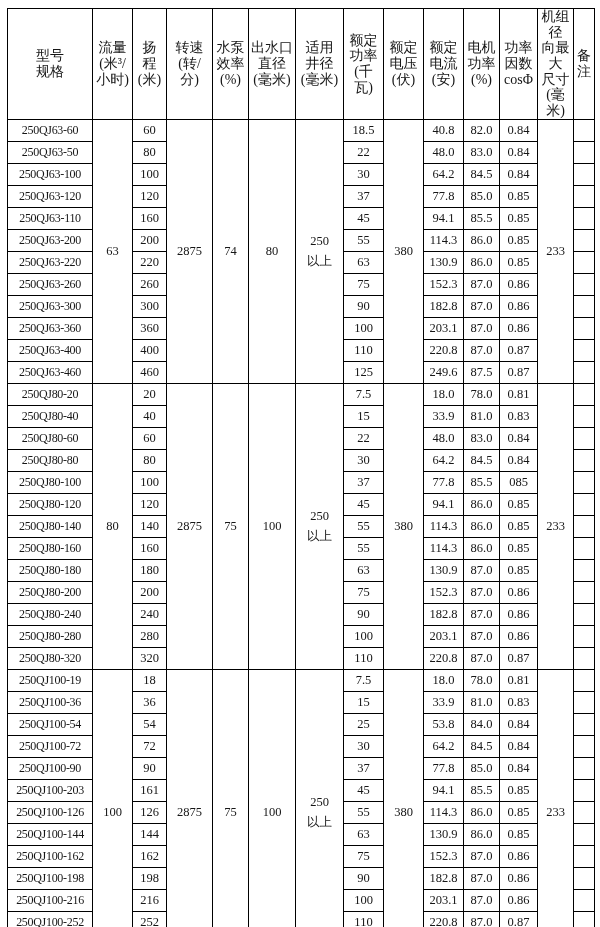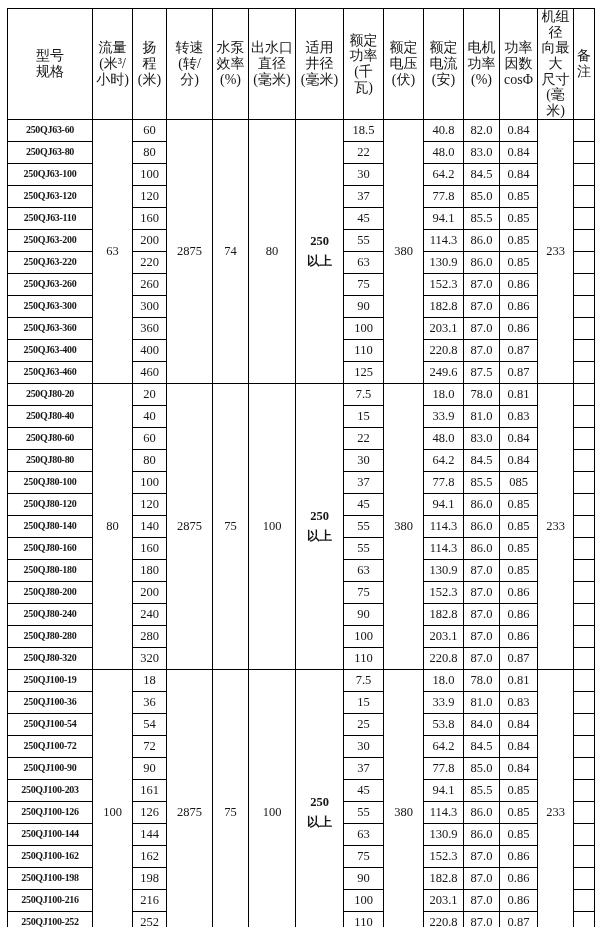--- a/index.html
+++ b/index.html
@@ -33,28 +33,26 @@
     line-height: 1.12;
     height: 54px;
     white-space: pre-line;
   }
   .spec td {
     font-size: 12.5px;
     line-height: 1.05;
     height: 21px;
   }
   .spec td.model-cell {
-    font-size: 10px;
+    font-size: 12px;
     letter-spacing: -0.3px;
-    font-weight: bold;
   }
   .spec td.pre {
     white-space: pre-line;
     line-height: 1.6;
-    font-weight: bold;
   }
 </style>
 </head>
 <body>
 
 <div class="page">
   <table class="spec" id="spec-table">
     <colgroup>
       <col style="width:85px">
         <col style="width:40px">
@@ -129,21 +127,21 @@
 以上</td>
           <td>18.5</td>
           <td rowspan="12">380</td>
           <td>40.8</td>
           <td>82.0</td>
           <td>0.84</td>
           <td rowspan="12">233</td>
           <td></td>
         </tr>
         <tr>
-          <td class="model-cell">250QJ63-80</td>
+          <td class="model-cell">250QJ63-50</td>
           <td>80</td>
           <td>22</td>
           <td>48.0</td>
           <td>83.0</td>
           <td>0.84</td>
           <td></td>
         </tr>
         <tr>
           <td class="model-cell">250QJ63-100</td>
           <td>100</td>

